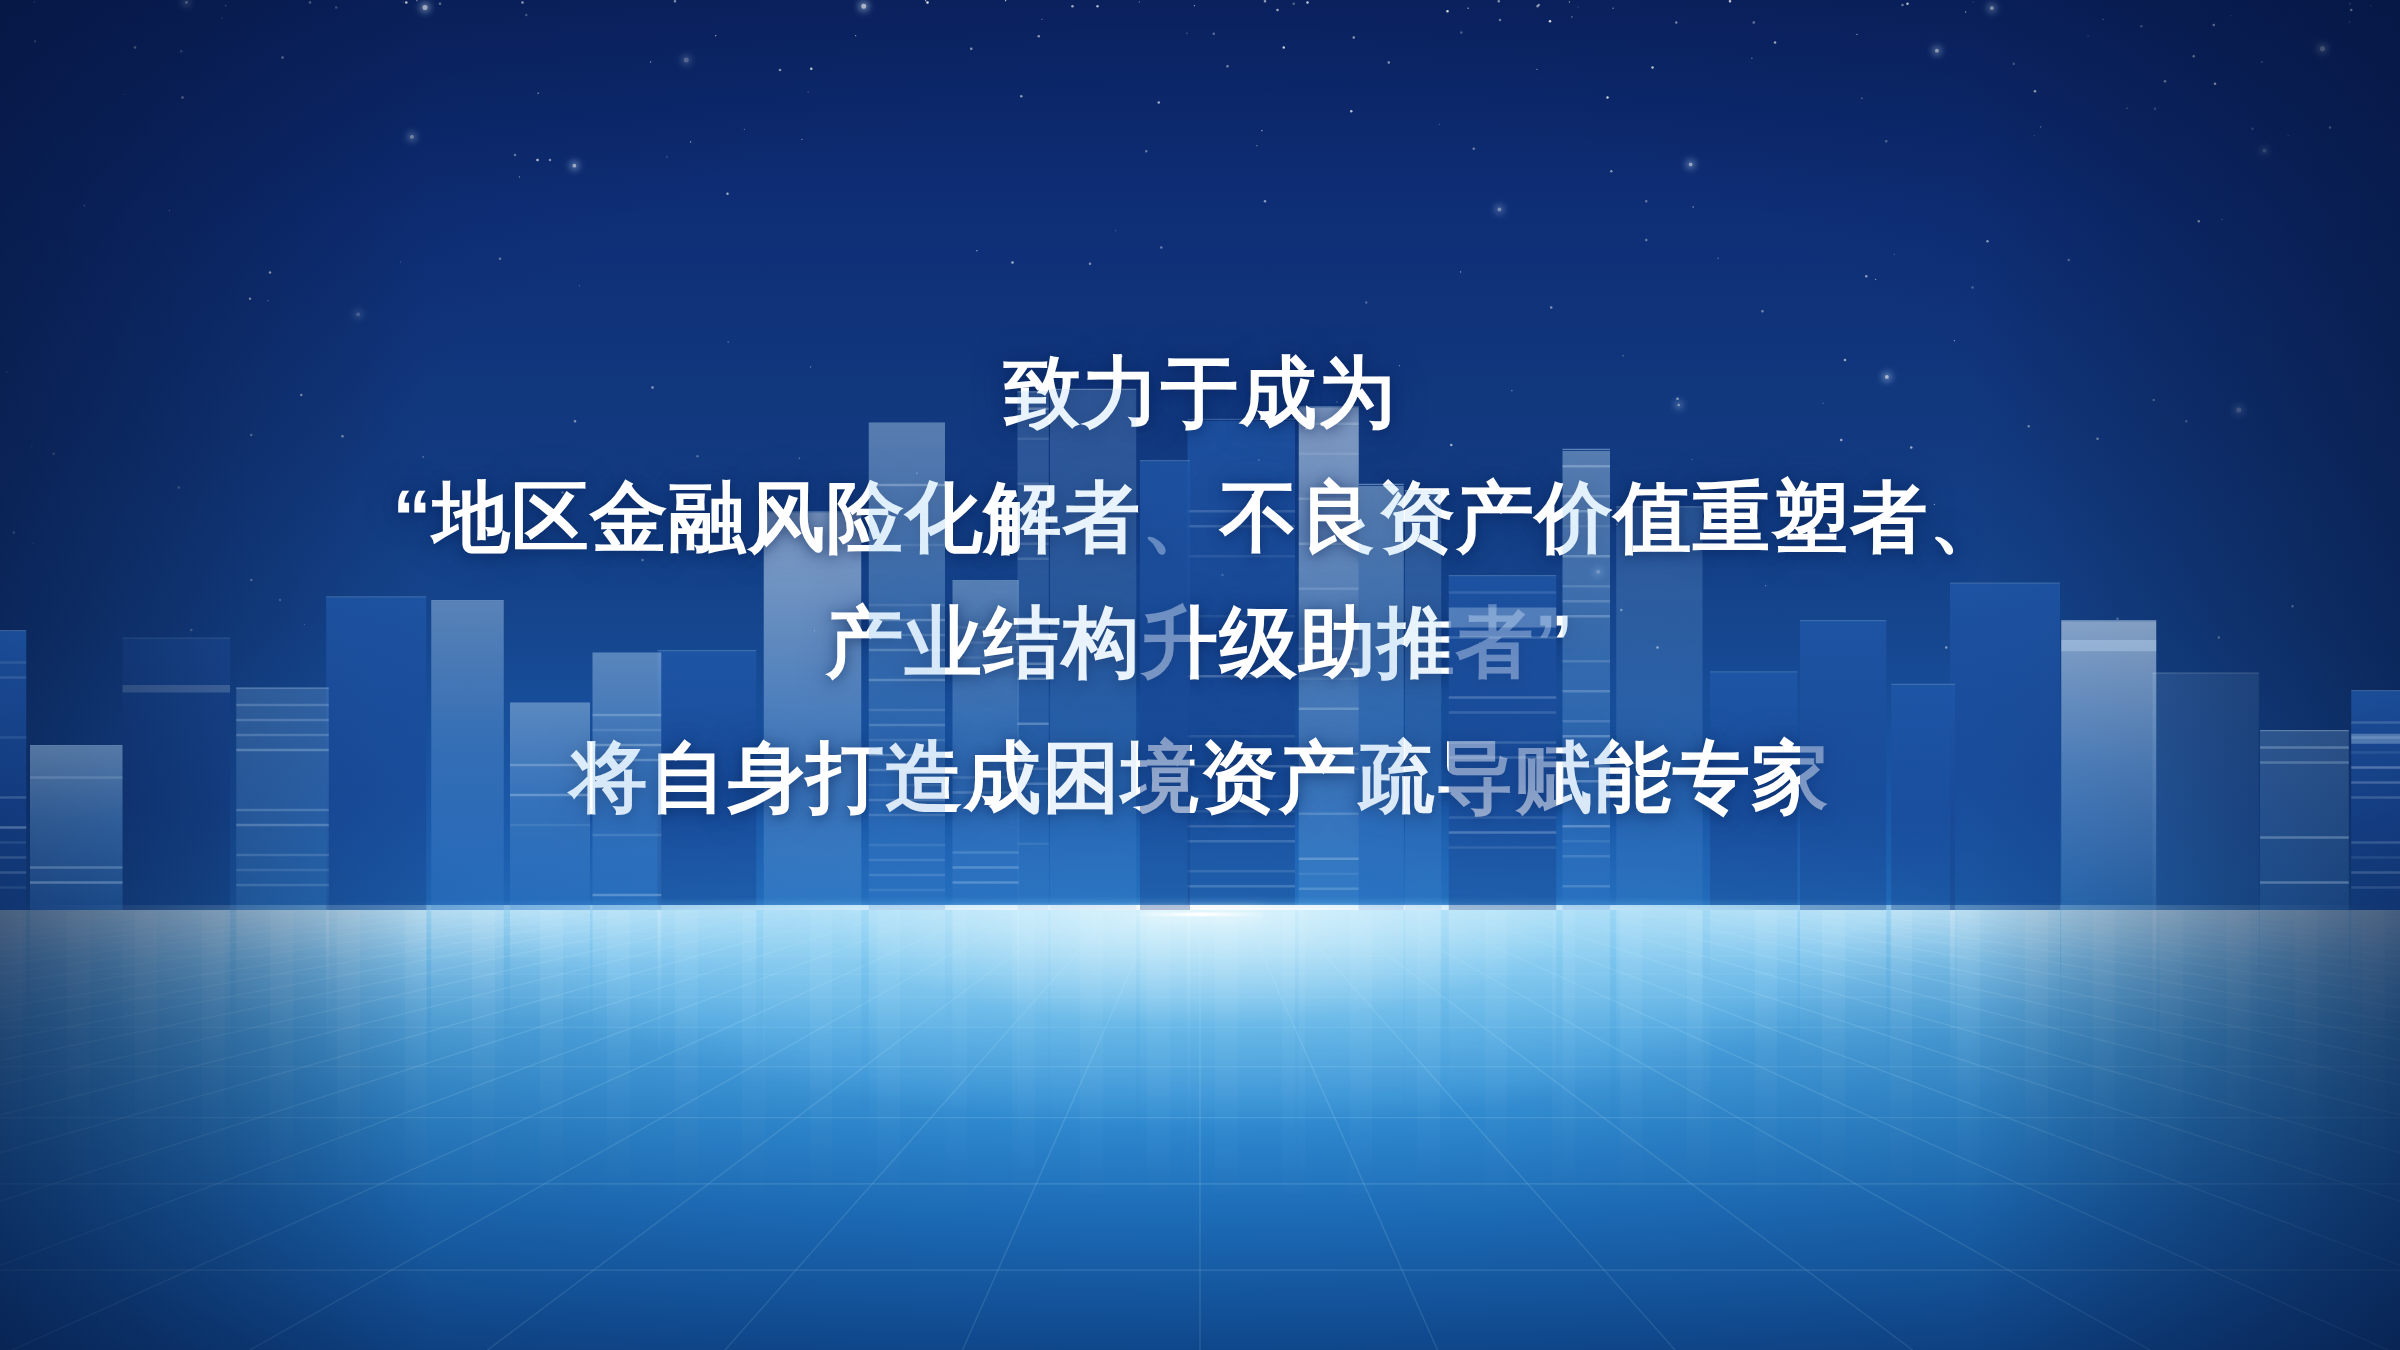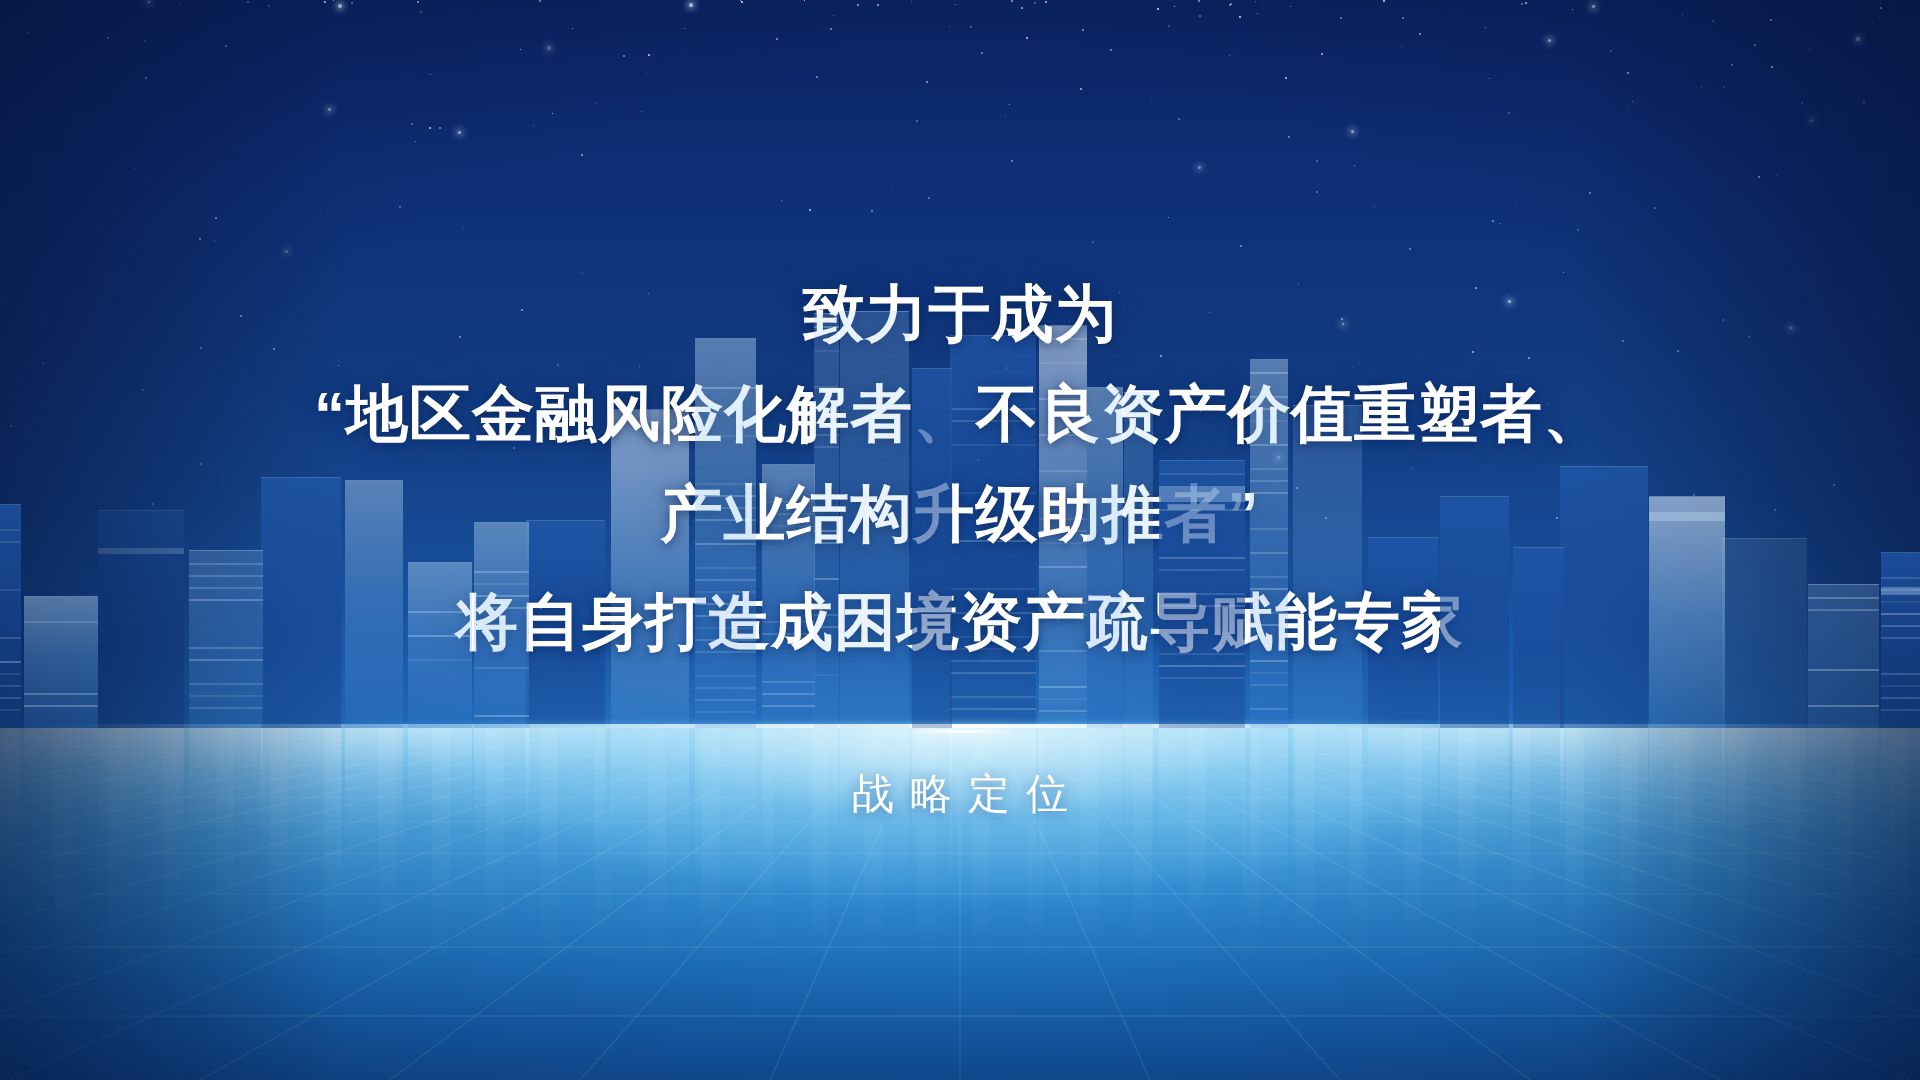--- a/index.html
+++ b/index.html
@@ -634,16 +634,15 @@
   <div class="vignette"></div>
 
   <div class="content">
     <div class="headline" id="line1">致力于成为</div>
     <div class="headline" id="line2">“地区金融风险化解者、不良资产价值重塑者、</div>
     <div class="headline" id="line3">产业结构升级助推者”</div>
     <div class="headline" id="line4">将自身打造成困境资产疏导赋能专家</div>
 
     <div class="divider"></div>
 
-    <div class="subtitle">战略定位</div>
   </div>
 
 </div>
 
 </body></html>

